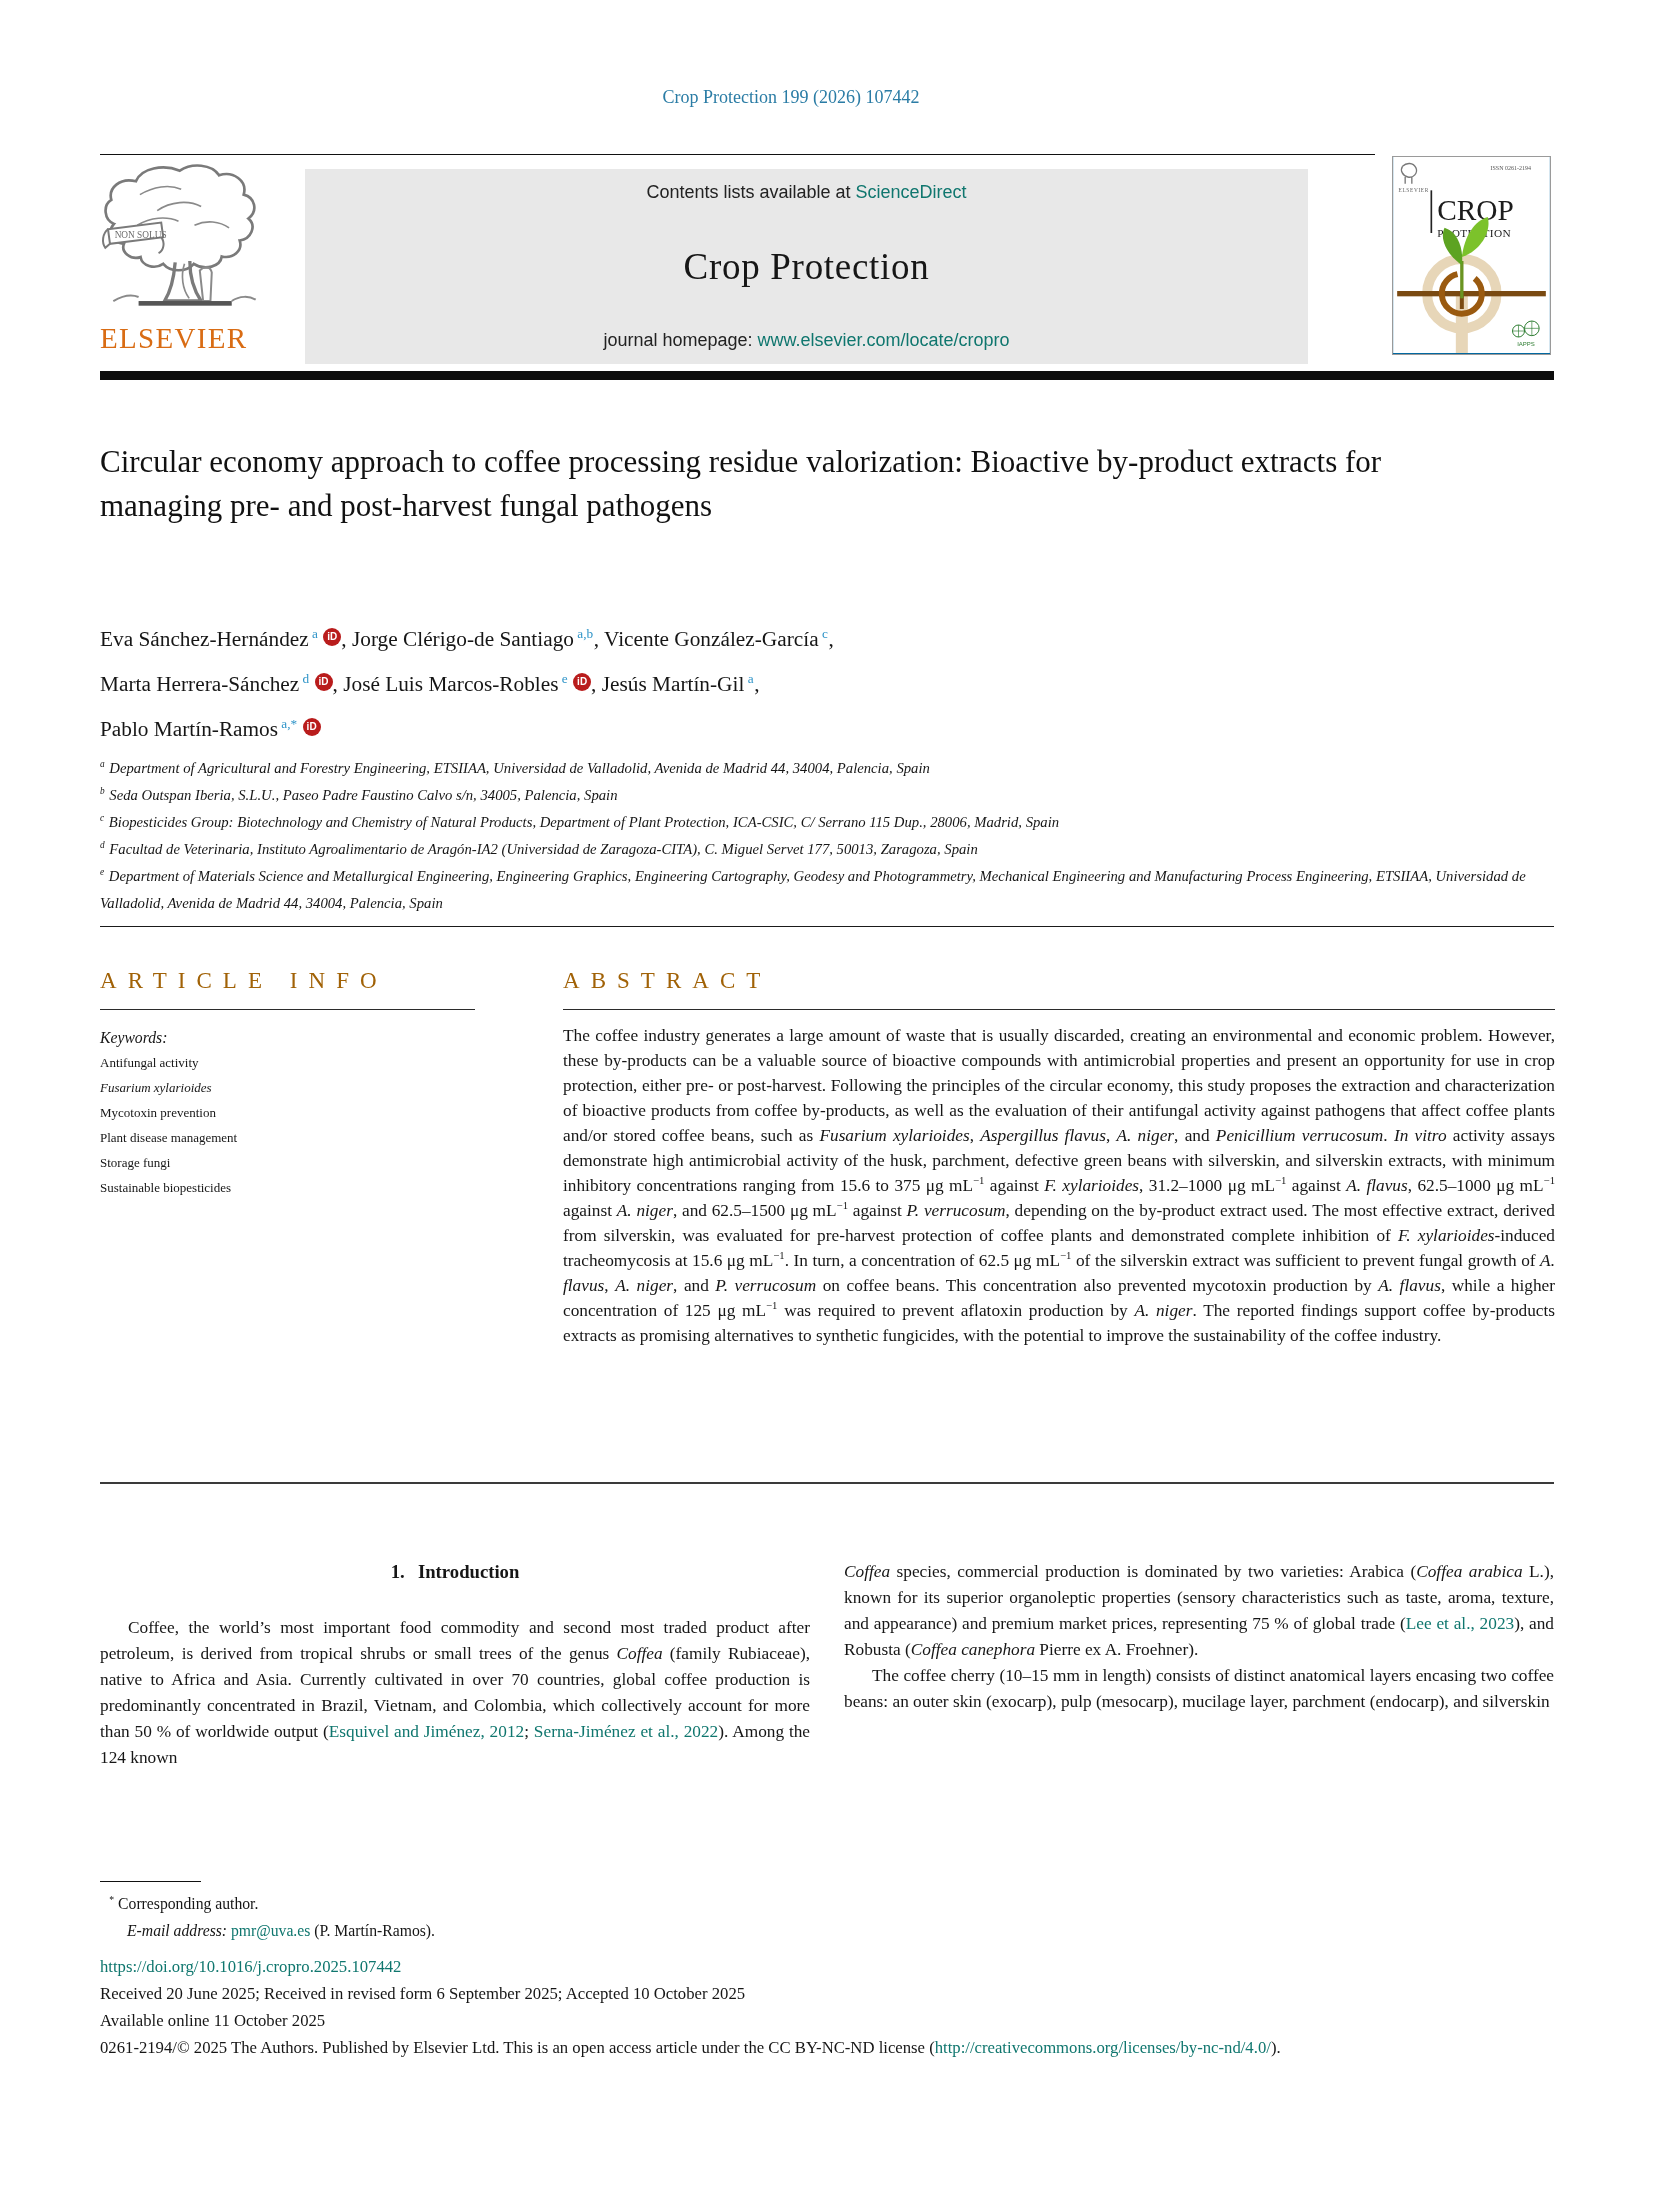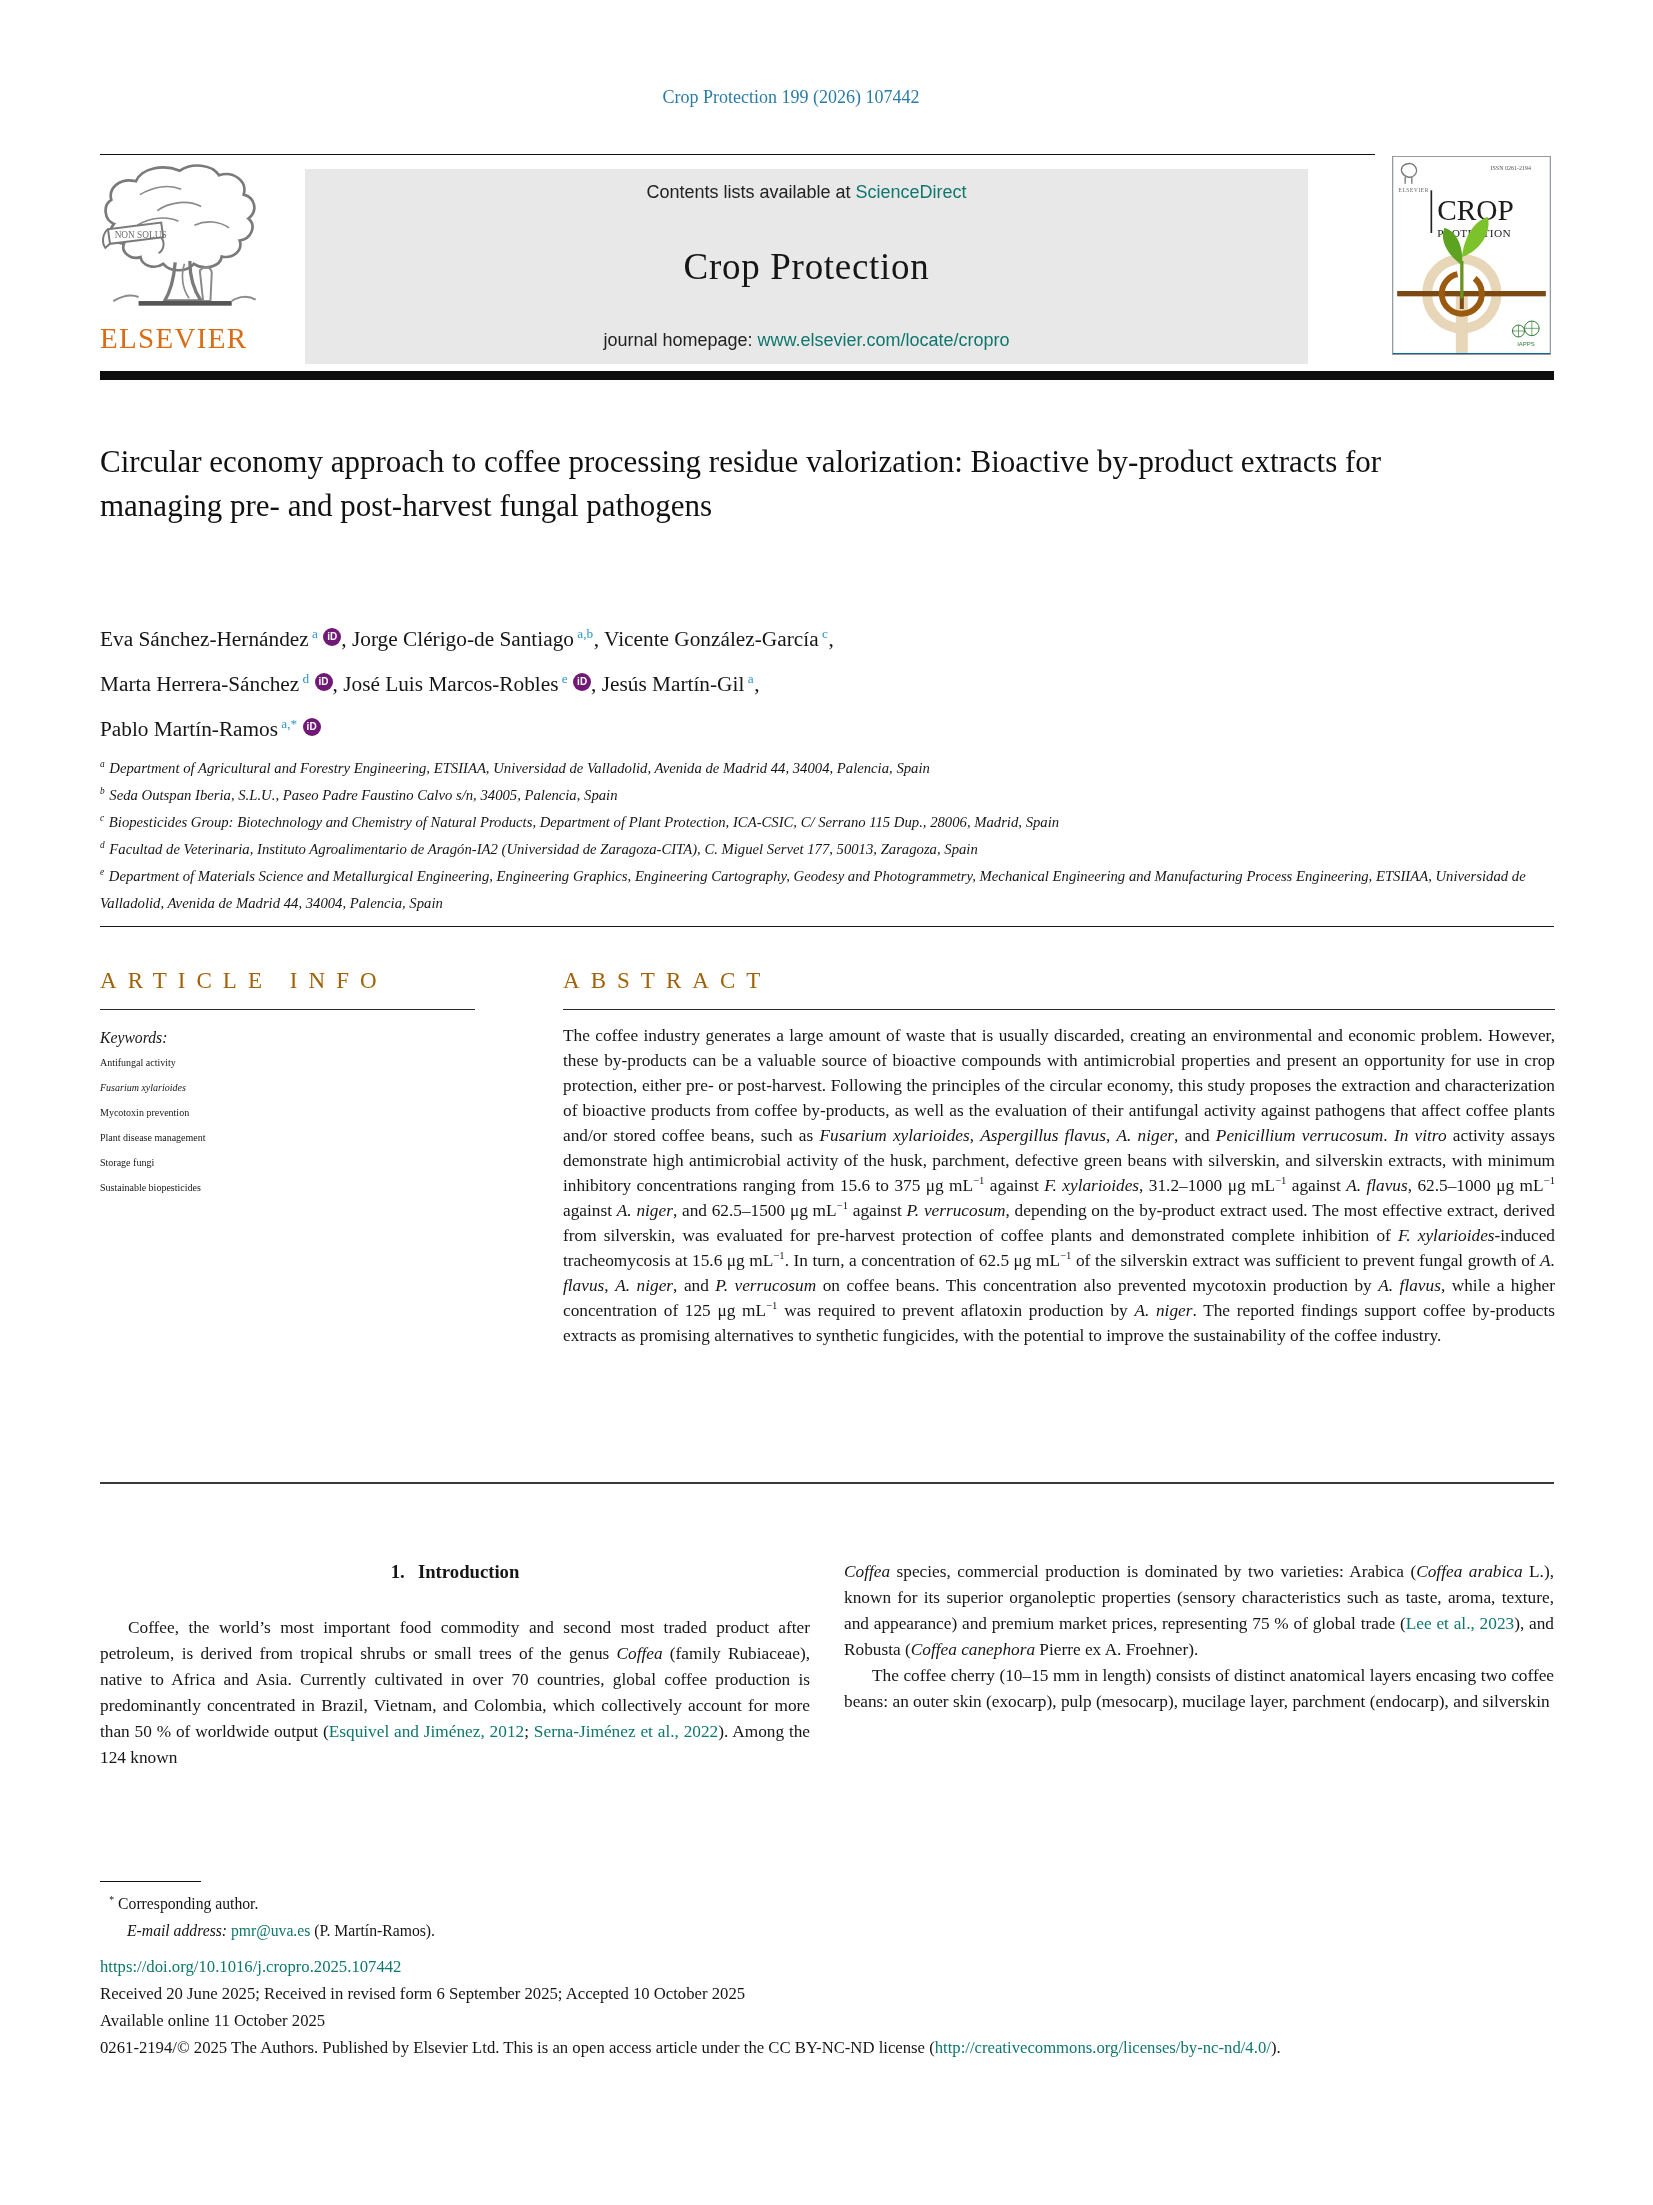--- a/index.html
+++ b/index.html
@@ -25,35 +25,35 @@
   .mh-title{font-size:37px;color:#161616;letter-spacing:0.7px;}
 
   .cover{position:absolute;left:1392px;top:156px;width:159px;height:199px;
          border:1.3px solid #9a9a9a;box-sizing:border-box;background:#0369a1;}
 
   .black-bar{position:absolute;left:100px;top:371px;width:1454px;height:8.7px;background:#0d0d0d;}
 
   .title{position:absolute;left:100px;top:440px;width:1407px;font-size:31px;line-height:44px;color:#111;}
   .authors{position:absolute;left:100px;top:617px;width:1440px;font-size:21.3px;line-height:45px;}
   .authors sup{color:#2f94c8;margin-left:3.3px;margin-right:0.7px;font-size:13.3px;}
-  .orcid{display:inline-block;width:18px;height:18px;border-radius:50%;background:#701a75;
+  .orcid{display:inline-block;width:18px;height:18px;border-radius:50%;background:#b91c1c;
          color:#fff;font-family:"Liberation Sans",sans-serif;font-size:10px;font-weight:bold;
          text-align:center;line-height:18px;vertical-align:6px;margin-left:4.7px;font-style:normal;}
 
   .affils{position:absolute;left:100px;top:755px;width:1455px;font-size:14.7px;line-height:27px;font-style:italic;}
   .affil sup{font-size:9.3px;margin-right:4.7px;}
 
   .rule-2{position:absolute;top:926px;left:100px;width:1454px;height:1.3px;background:#1a1a1a;}
 
   .sec-head{font-size:23px;letter-spacing:0.48em;color:#a16207;}
   .head-rule{margin-top:14.7px;height:1.3px;background:#2b2b2b;}
 
   .artinfo{position:absolute;left:100px;top:968px;width:375px;}
   .kw-label{margin-top:14.7px;font-style:italic;font-size:15.7px;line-height:25px;}
-  .kw-item{font-size:10px;line-height:25px;}
+  .kw-item{font-size:13px;line-height:25px;}
 
   .abstract{position:absolute;left:563px;top:968px;width:992px;}
   .abs-body{margin-top:13.3px;font-size:17.3px;line-height:25px;text-align:justify;}
 
   .rule-3{position:absolute;top:1482px;left:100px;width:1454px;height:2px;background:#3a3a3a;}
 
   .intro-col{position:absolute;top:1559px;width:710px;font-size:17.3px;line-height:26px;text-align:justify;}
   .intro-col.c1{left:100px;}
   .intro-col.c2{left:844px;}
   .intro-head{font-size:18.7px;font-weight:bold;text-align:center;}

